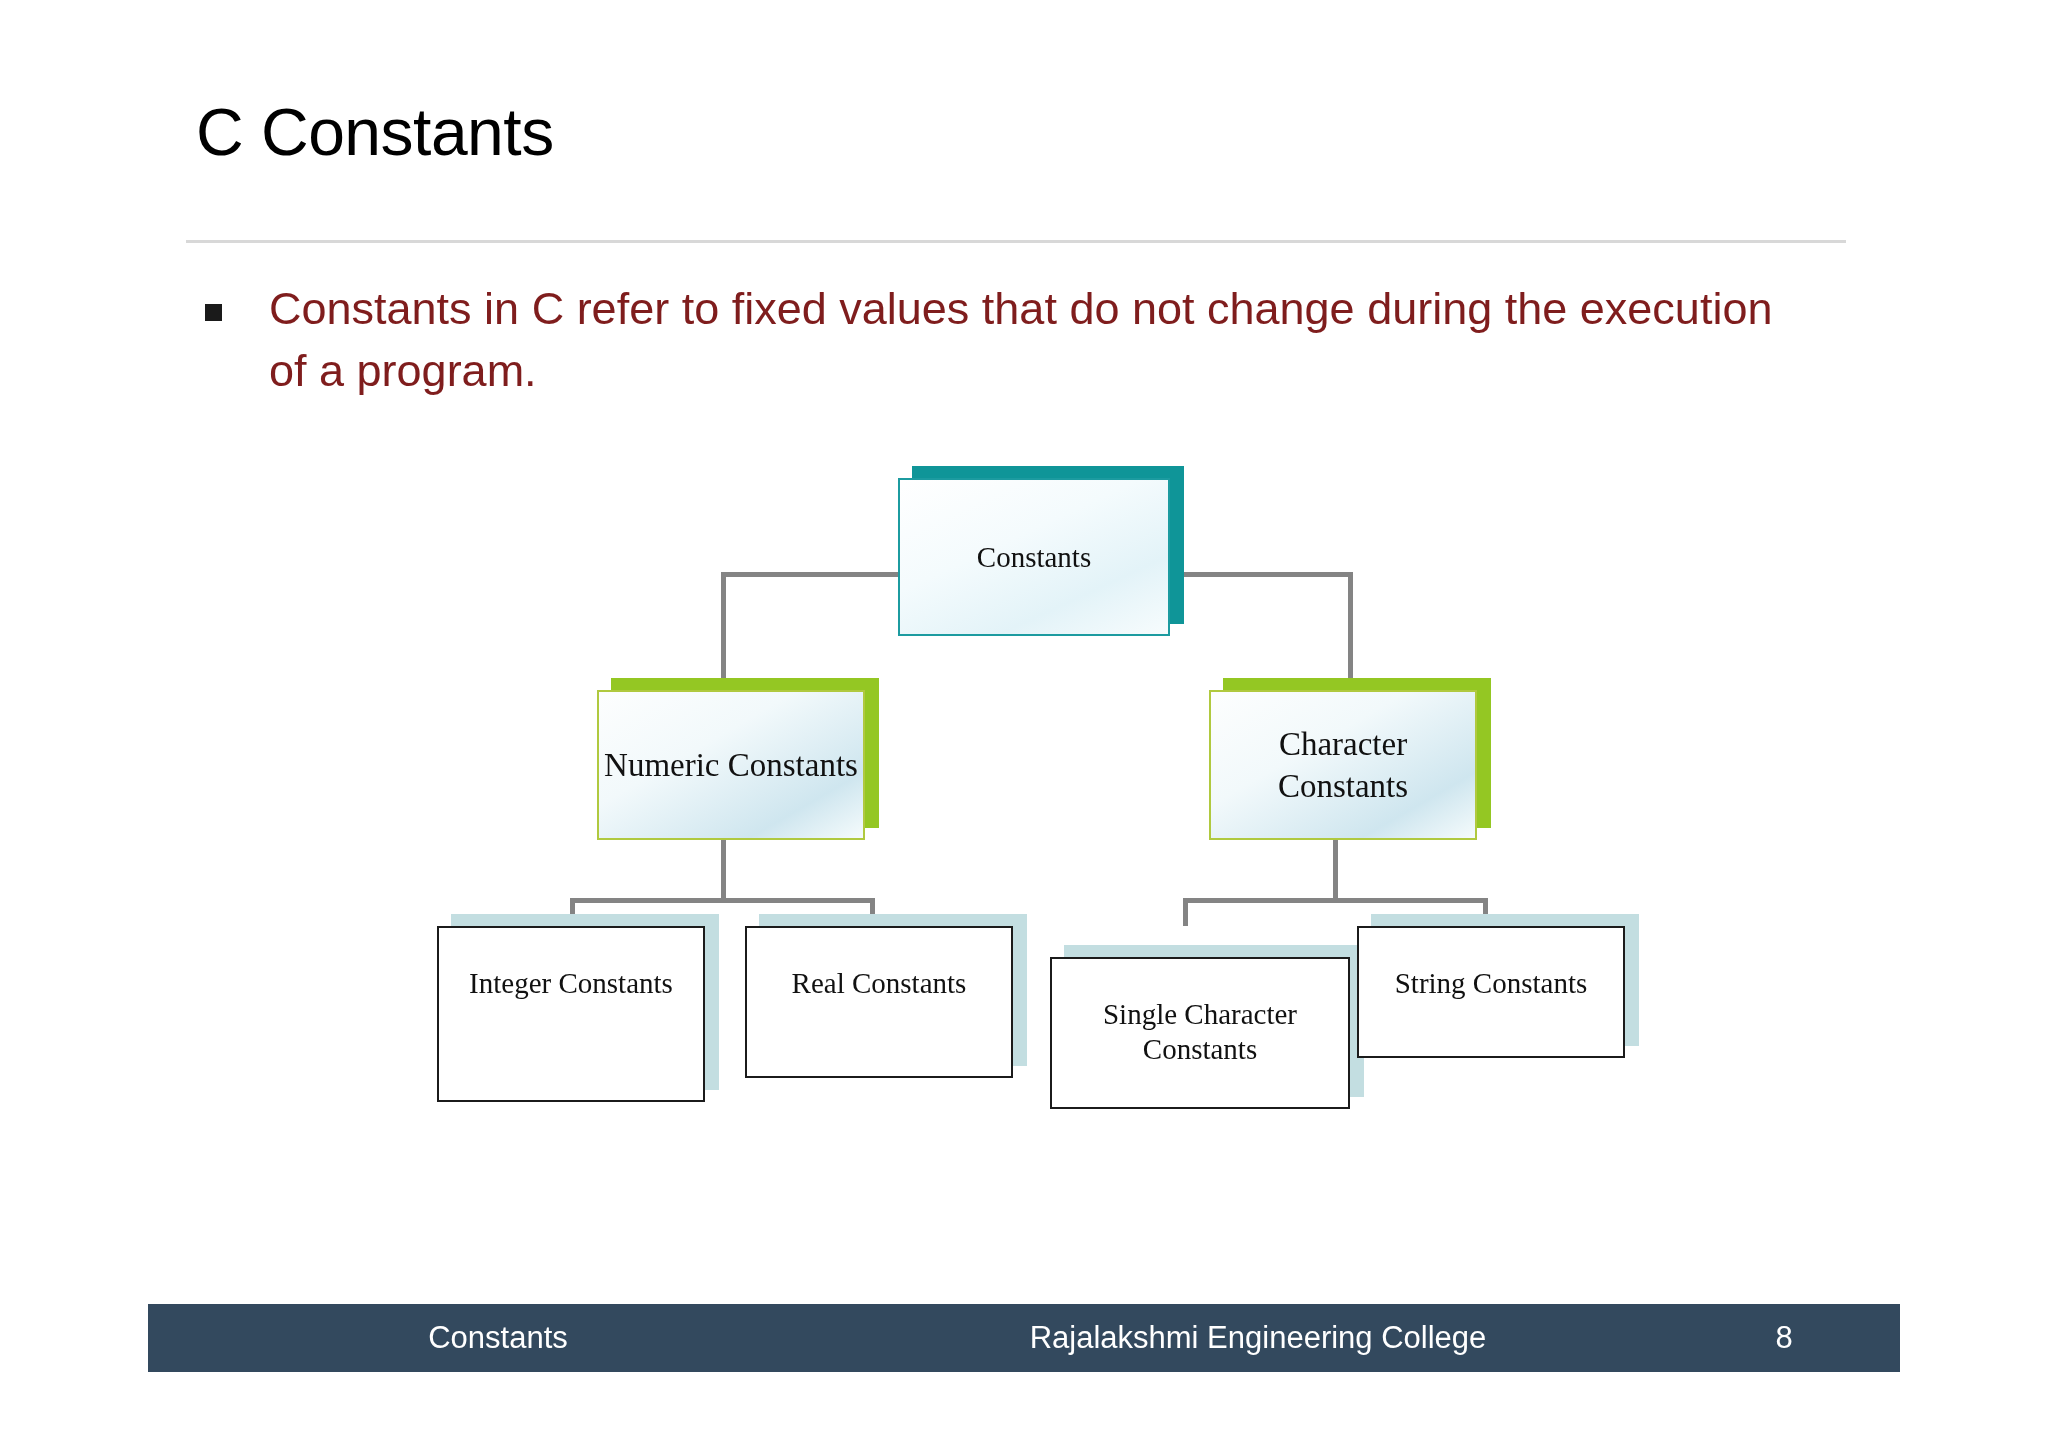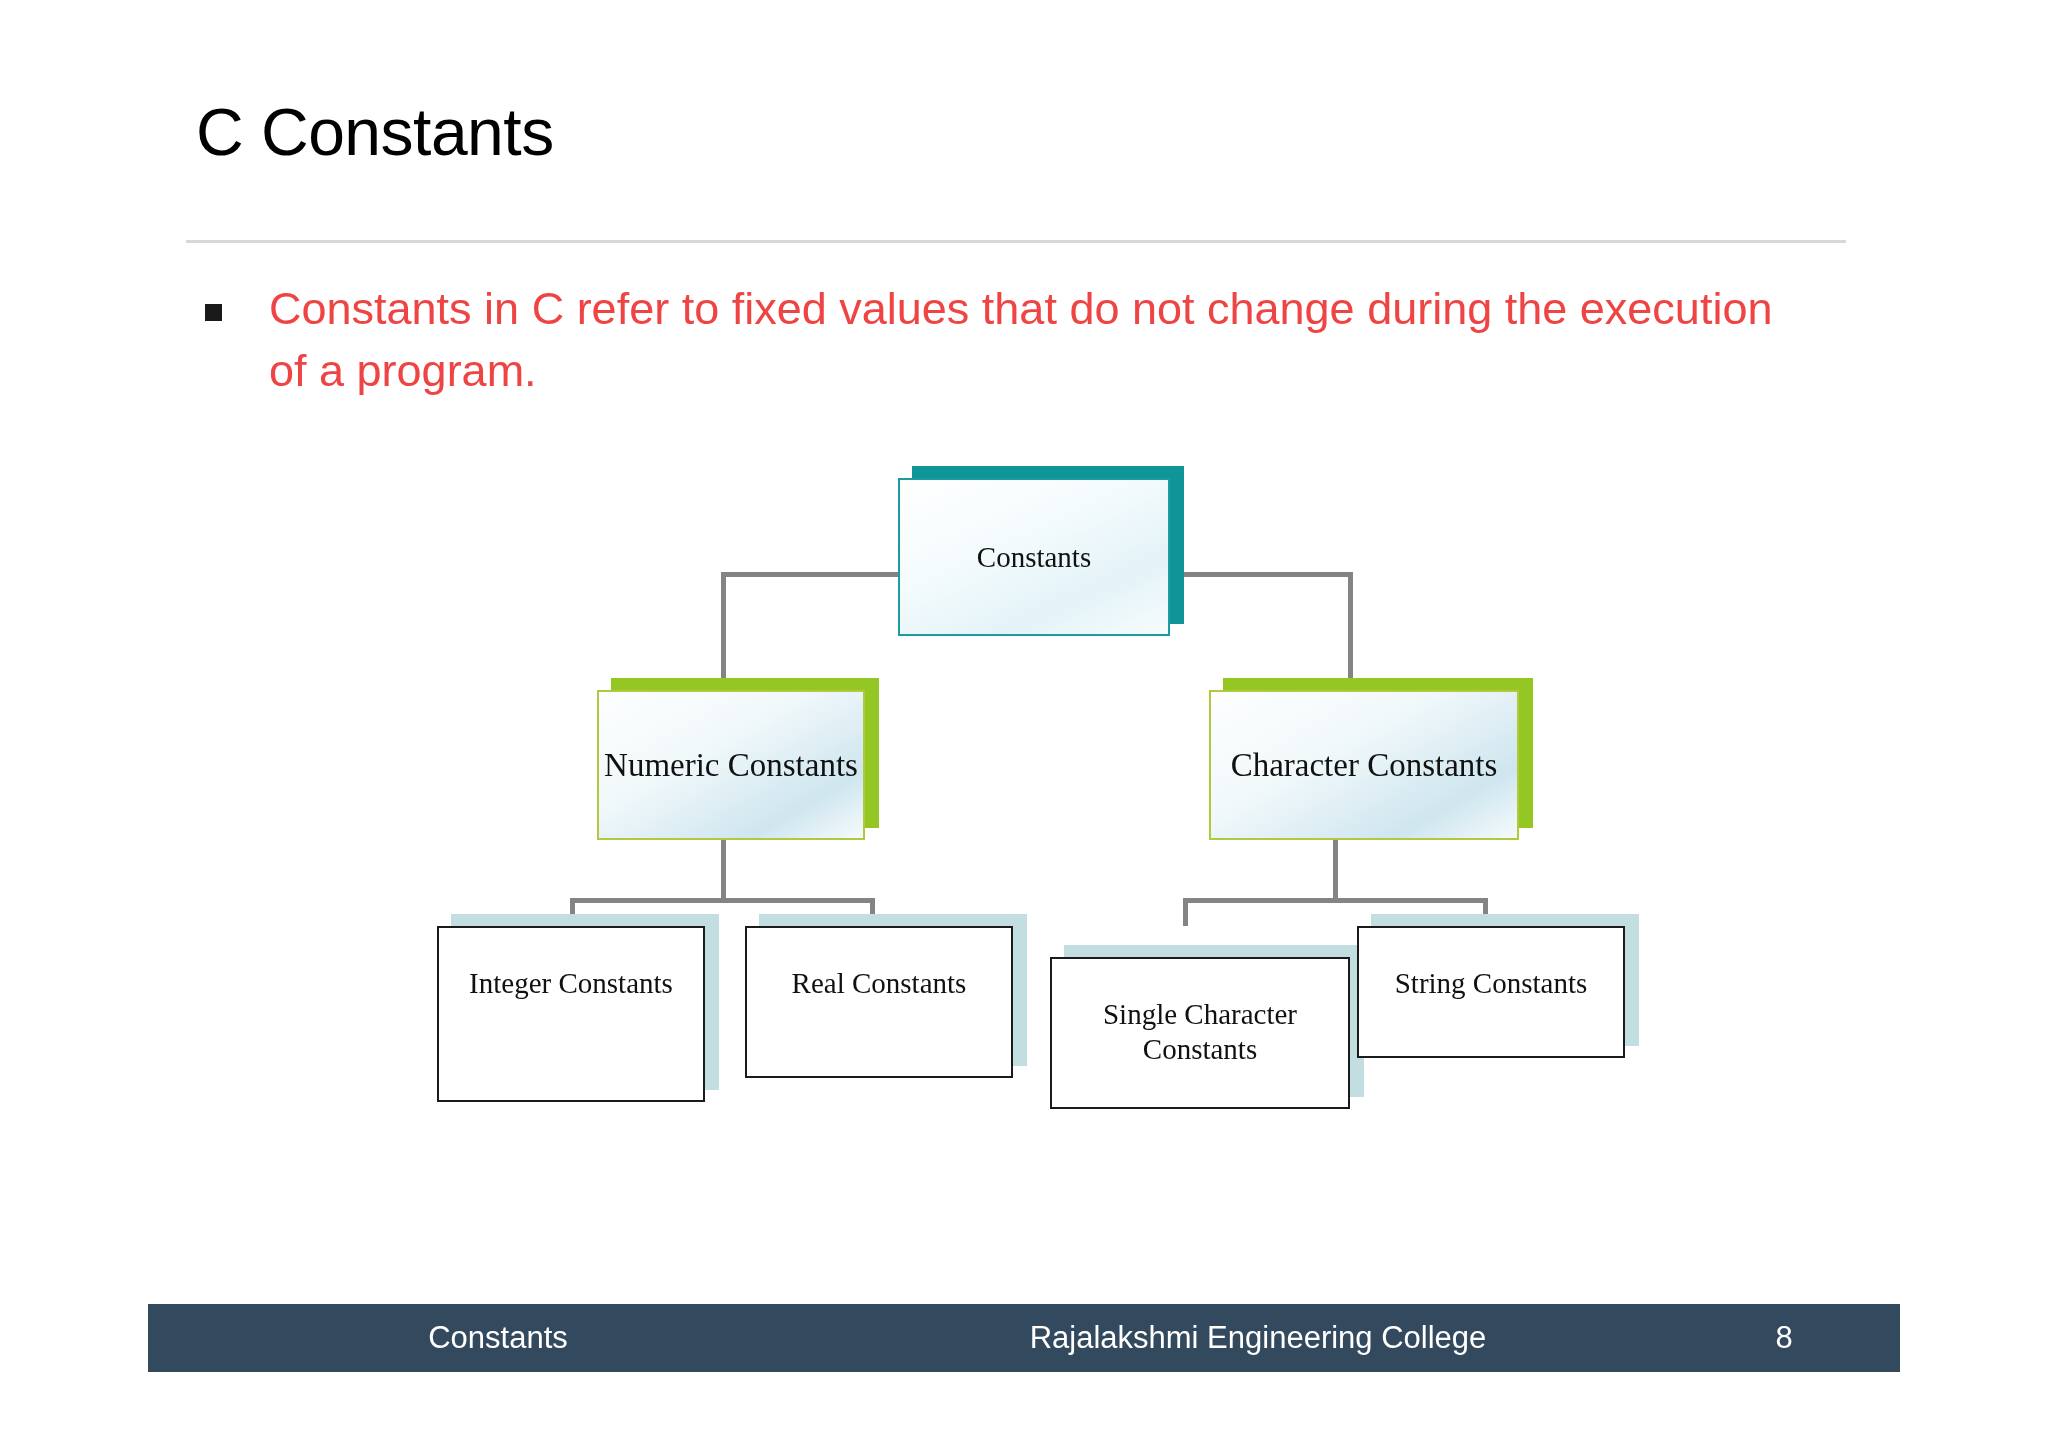--- a/index.html
+++ b/index.html
@@ -58,21 +58,21 @@
     width: 17px;
     height: 17px;
     background: #1a1a1a;
     margin-top: 26px;
     margin-right: 47px;
     flex: 0 0 auto;
   }
   .bullet-text {
     font-size: 45px;
     line-height: 1.38;
-    color: #ef4444;
+    color: #7f1d1d;
     font-weight: 400;
     max-width: 1545px;
   }
 
   
   .chart {
     position: absolute;
     left: 0;
     top: 0;
     width: 2048px;
@@ -215,21 +215,21 @@
     <div class="node node-root" style="left:898px; top:478px; width:272px; height:158px;">
       <div class="shadow"></div>
       <div class="face">Constants</div>
     </div>
 
     <div class="node node-cat" style="left:597px; top:690px; width:268px; height:150px;">
       <div class="shadow"></div>
       <div class="face">Numeric Constants</div>
     </div>
 
-    <div class="node node-cat" style="left:1209px; top:690px; width:268px; height:150px;padding-left:42px;">
+    <div class="node node-cat" style="left:1209px; top:690px; width:268px; height:150px;">
       <div class="shadow"></div>
       <div class="face">Character Constants</div>
     </div>
 
     <div class="node node-leaf" style="left:437px; top:926px; width:268px; height:176px;">
       <div class="shadow"></div>
       <div class="face">Integer Constants</div>
     </div>
 
     <div class="node node-leaf" style="left:745px; top:926px; width:268px; height:152px;">

